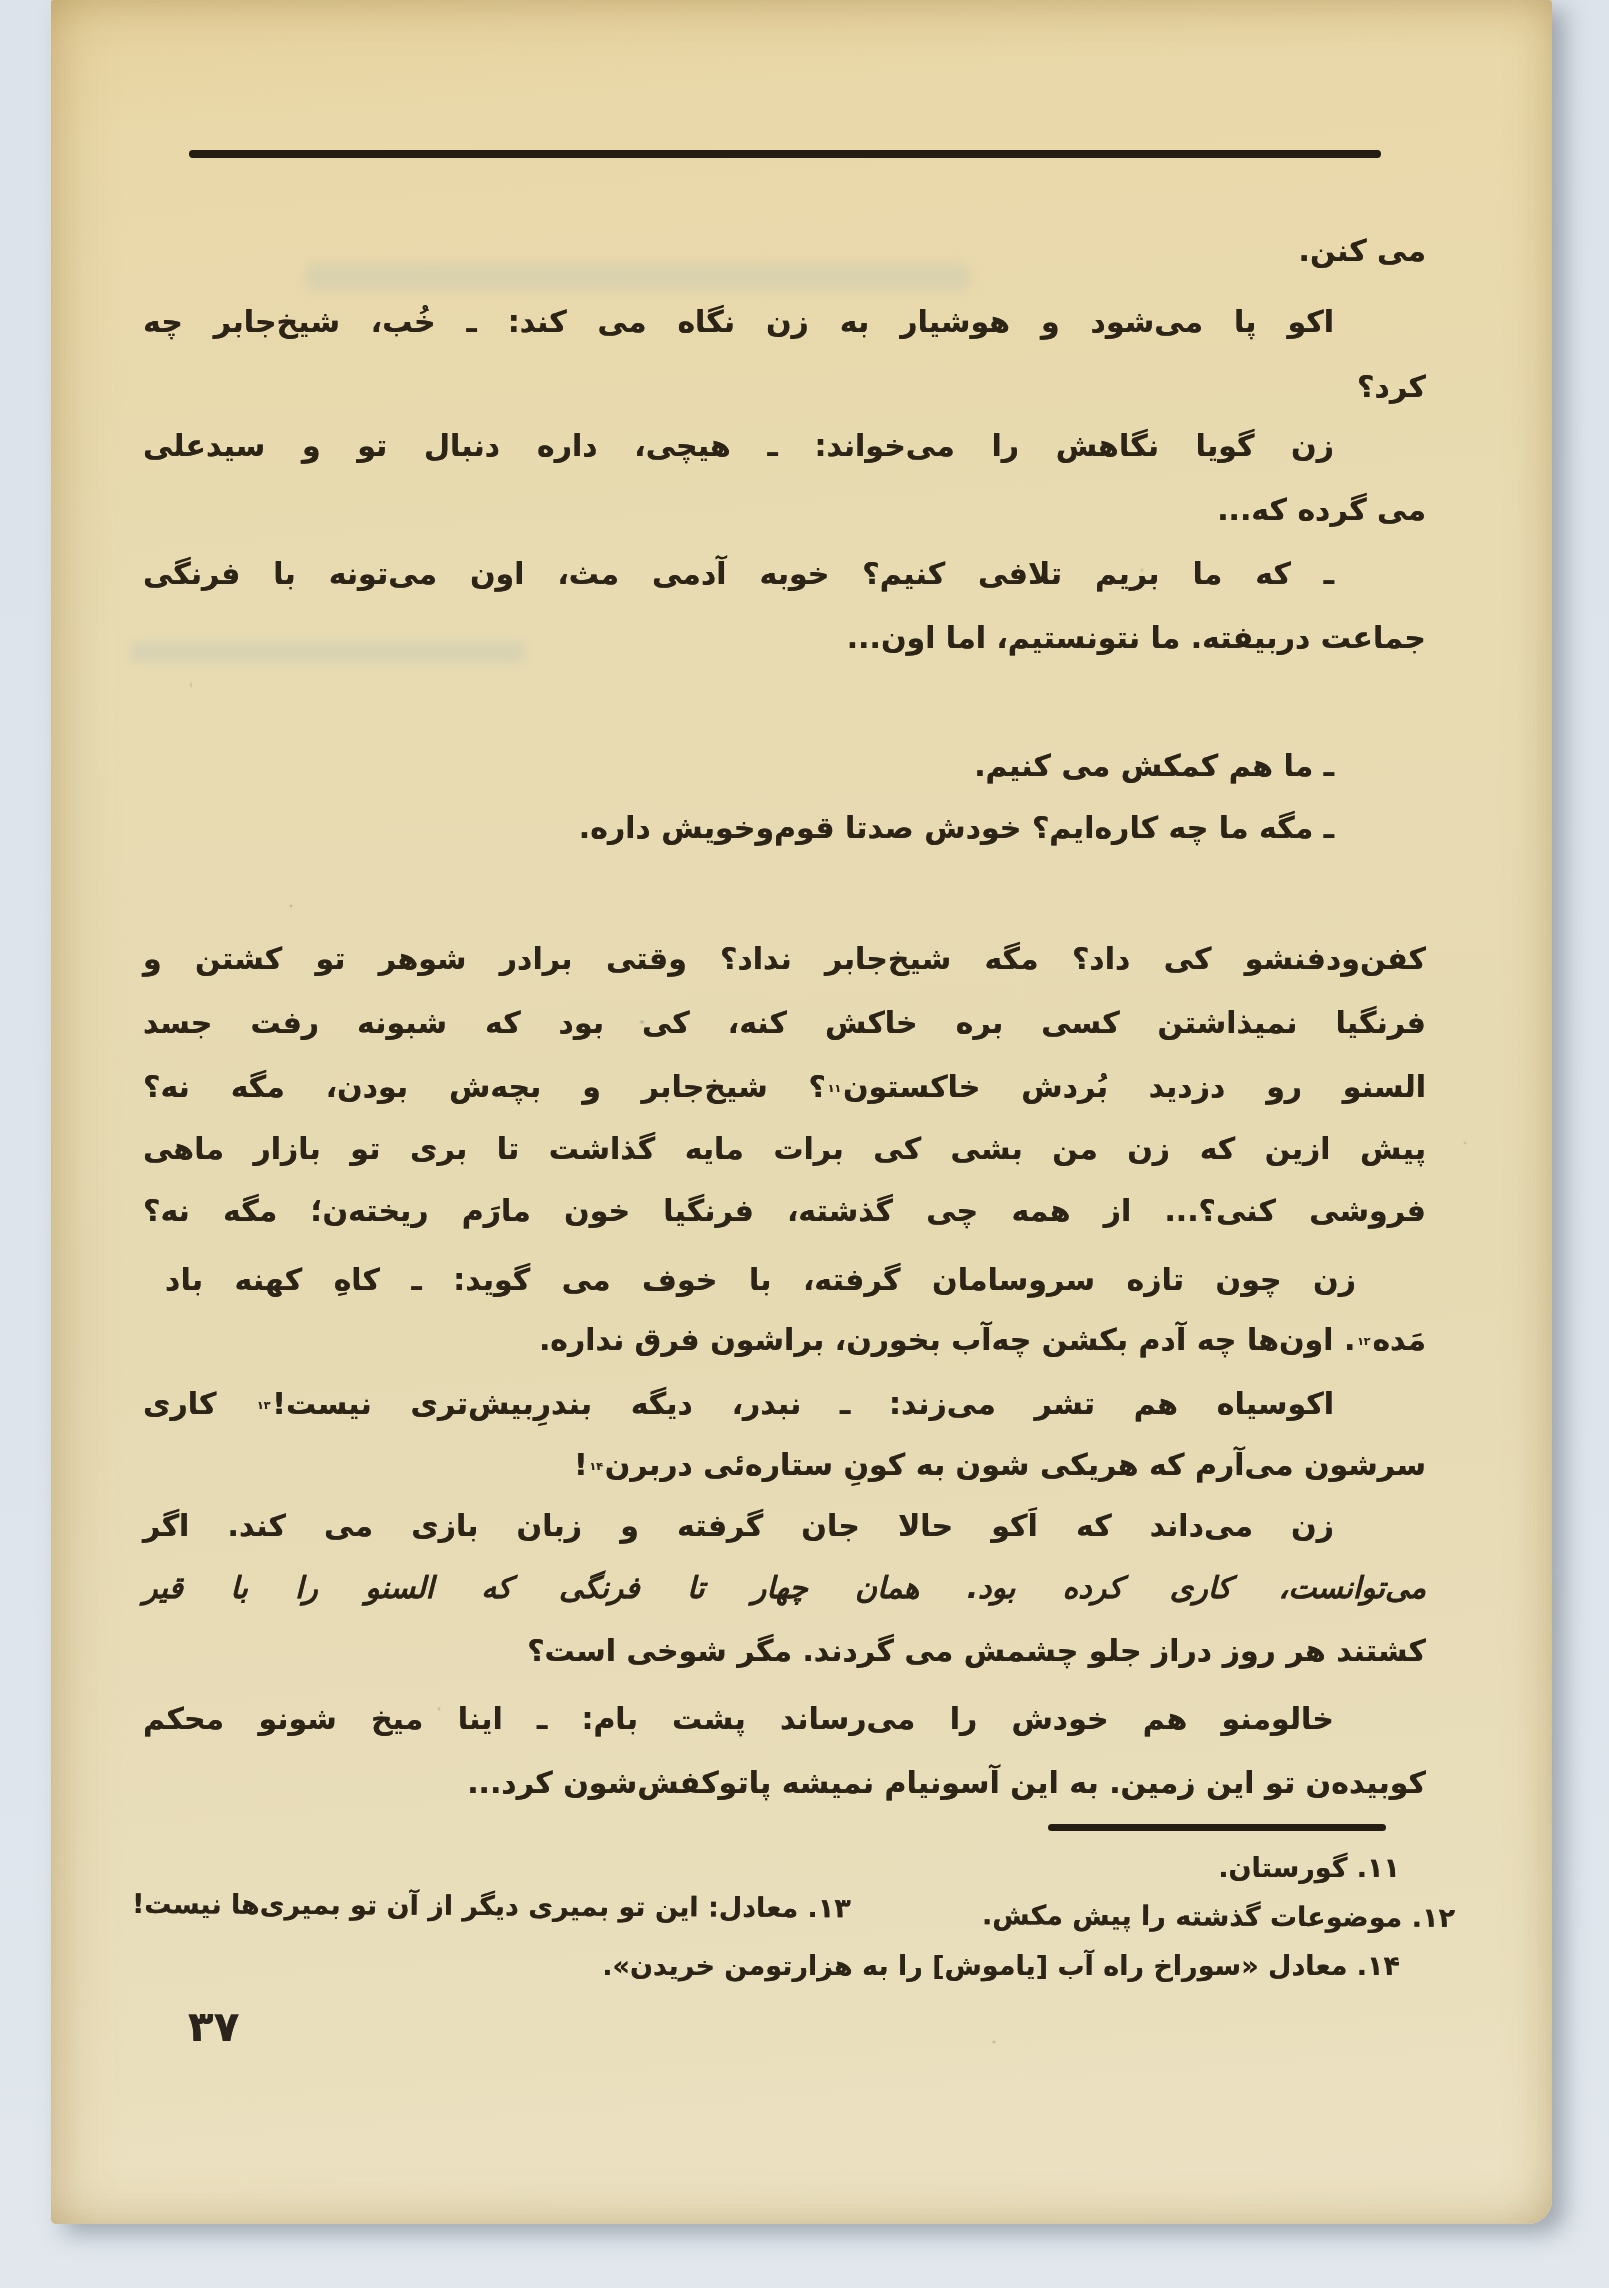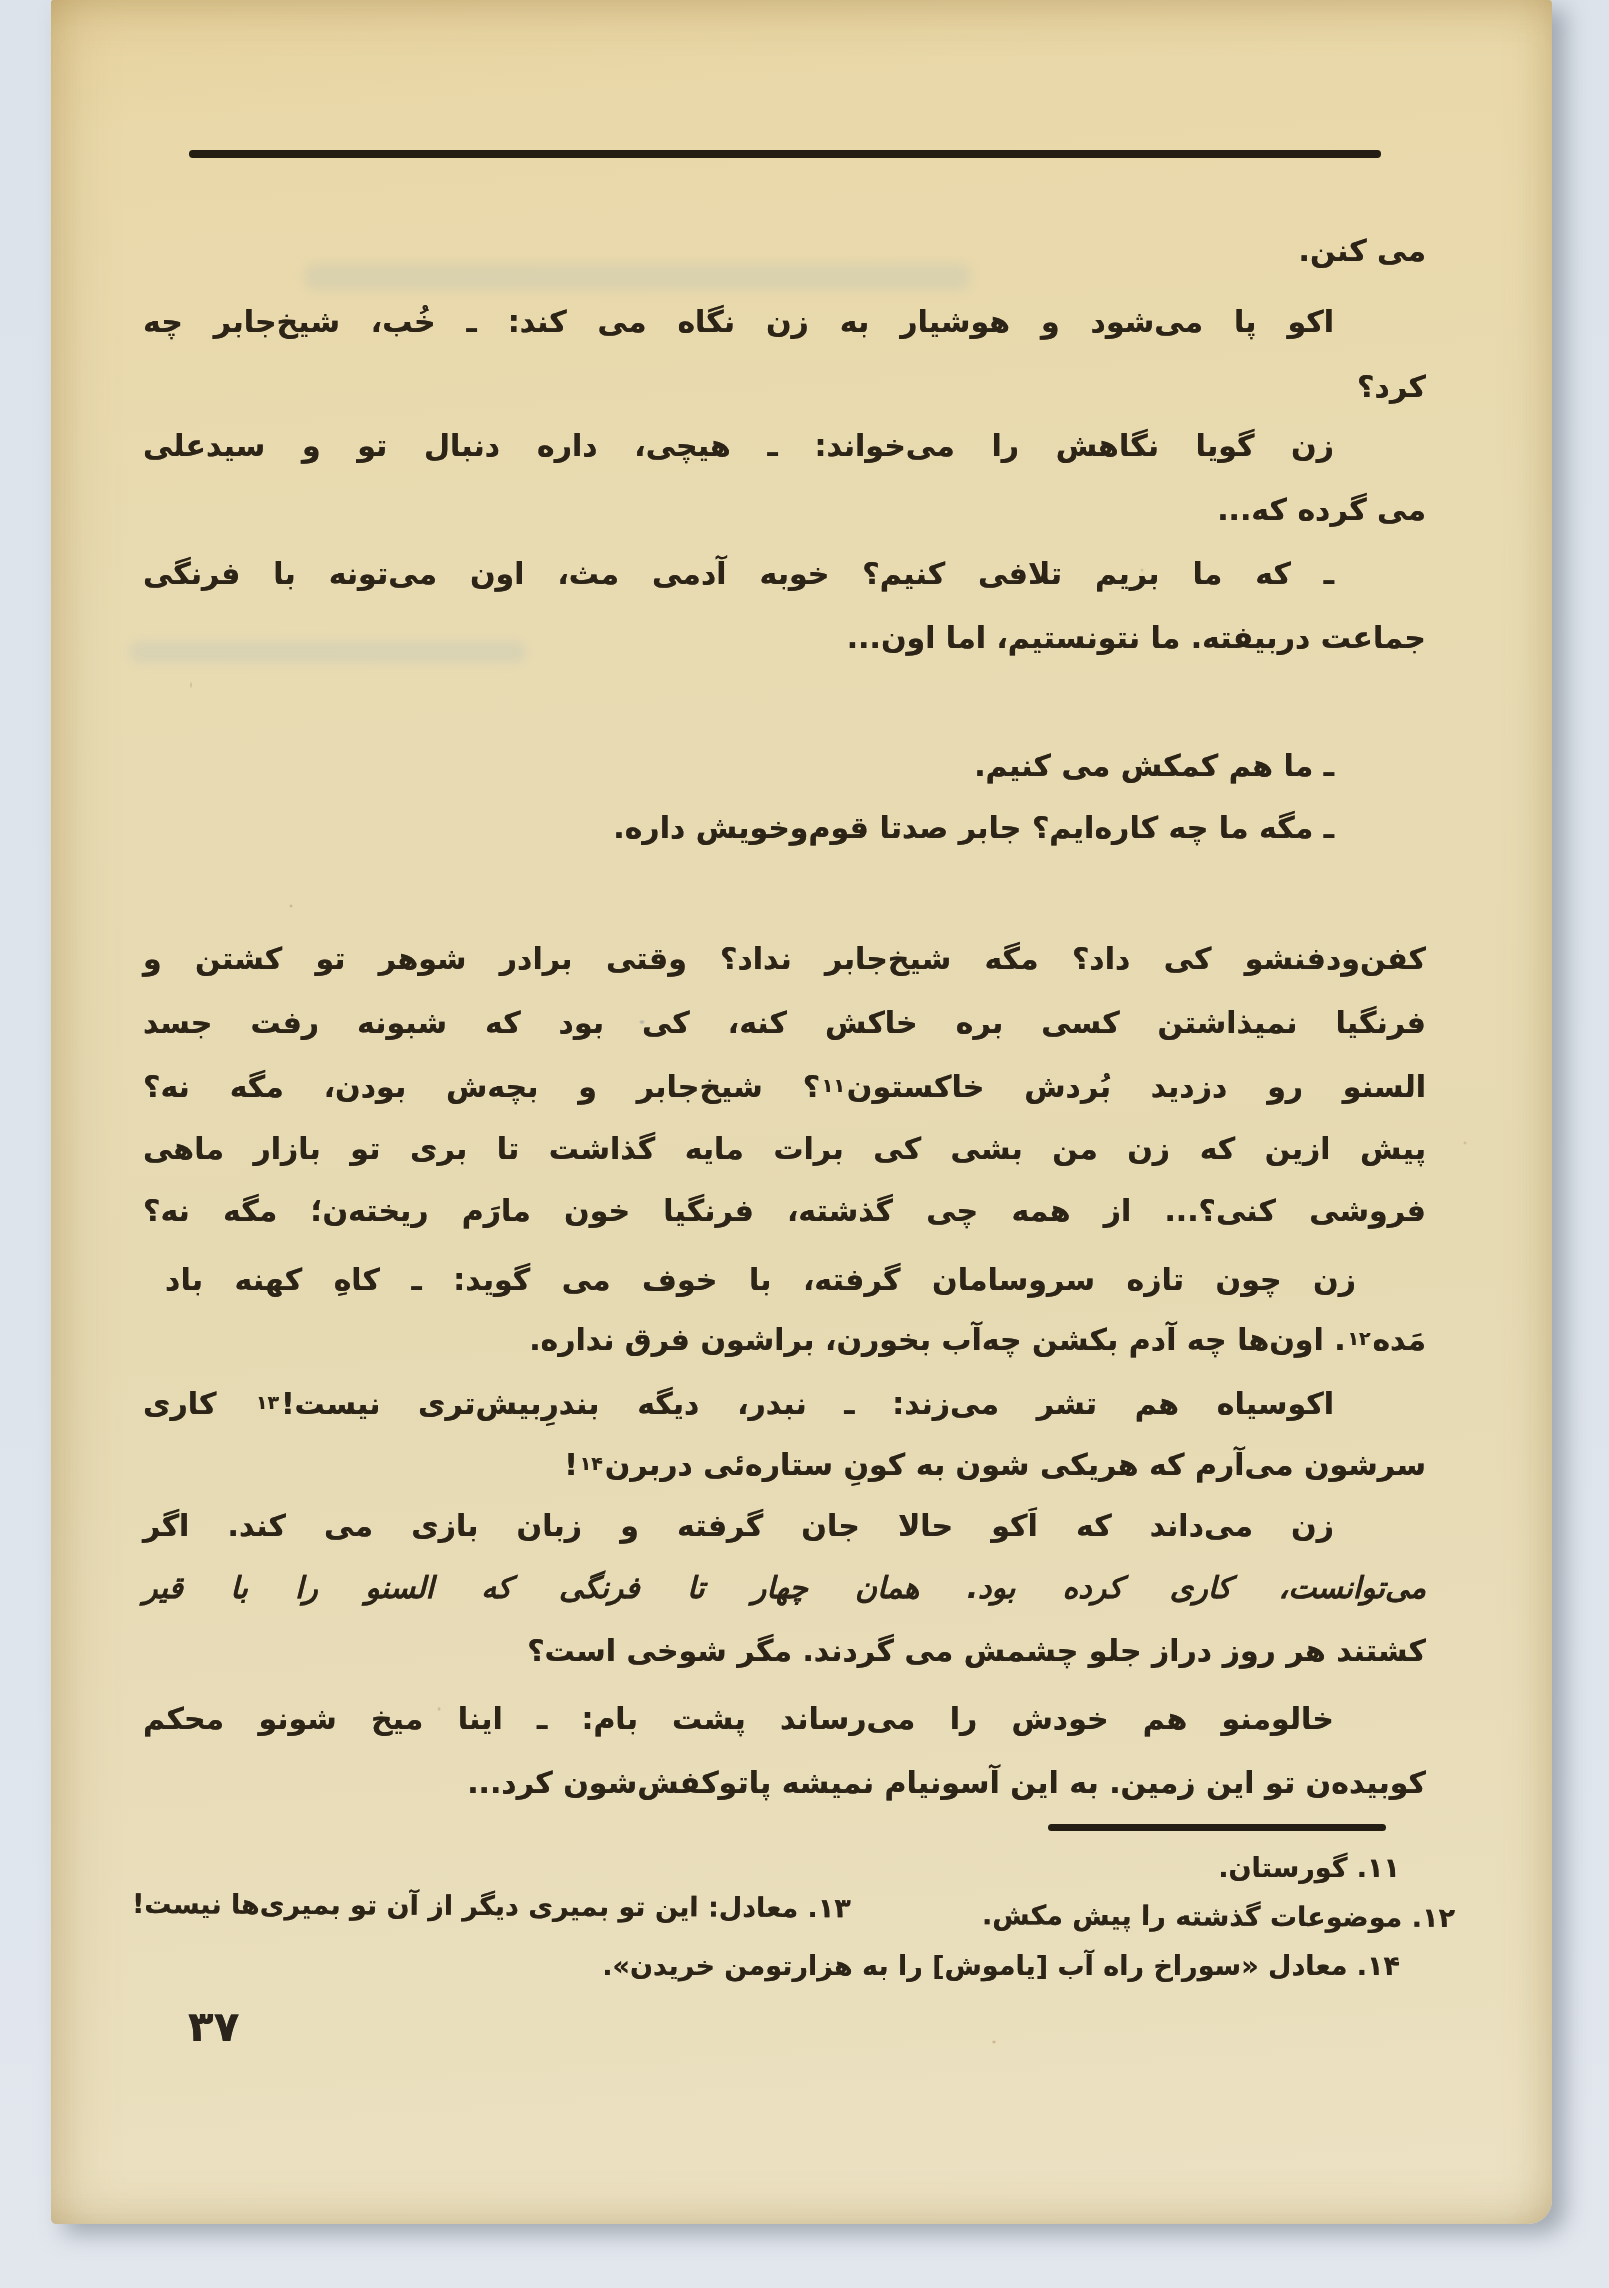--- a/index.html
+++ b/index.html
@@ -42,21 +42,21 @@
   .body-text{position:absolute;left:92px;top:0;width:1283px;height:100%;}
   .line{
     position:absolute;left:0;width:1283px;height:57px;box-sizing:border-box;
     direction:rtl;color:#2d2418;
     font:bold 30px/57px "DejaVu Sans",sans-serif;
     text-shadow:0 0 0.5px rgba(45,36,24,.7);
   }
   .line.fill{text-align:justify;text-align-last:justify;text-justify:inter-word;}
   .line.end{text-align:right;white-space:nowrap;}
   .line.indent{padding-right:92px;}
-  .fnmark{font-size:19px;font-weight:bold;position:relative;top:-5.5px;padding:0 1.8px;}
+  .fnmark{font-size:11px;font-weight:bold;position:relative;top:-5.5px;padding:0 1.8px;}
   .footnote{
     position:absolute;left:92px;width:1283px;height:48px;box-sizing:border-box;
     direction:rtl;text-align:right;padding-right:26px;color:#2d2418;
     font:bold 27px/48px "DejaVu Sans",sans-serif;
     text-shadow:0 0 0.4px rgba(45,36,24,.7);
   }
   .footnote.fn1{top:1844px;}
   .footnote.fn3{top:1942px;}
   .fn-row{
     position:absolute;left:81px;top:1890px;width:1323px;height:48px;
@@ -86,21 +86,21 @@
 
   <div class="body-text">
       <div class="line end" style="top: 222px;"><span>می کنن.</span></div>
       <div class="line fill indent" style="top: 293px;"><span>اکو پا می‌شود و هوشیار به زن نگاه می کند: ـ خُب، شیخ‌جابر چه</span></div>
       <div class="line end" style="top: 358px;"><span>کرد؟</span></div>
       <div class="line fill indent" style="top: 417px;"><span>زن گویا نگاهش را می‌خواند: ـ هیچی، داره دنبال تو و سیدعلی</span></div>
       <div class="line end" style="top: 481px;"><span>می گرده که...</span></div>
       <div class="line fill indent" style="top: 545px;"><span>ـ که ما بریم تلافی کنیم؟ خوبه آدمی مث، اون می‌تونه با فرنگی</span></div>
       <div class="line end" style="top: 609px;"><span>جماعت دربیفته. ما نتونستیم، اما اون...</span></div>
       <div class="line end indent" style="top: 737px;"><span>ـ ما هم کمکش می کنیم.</span></div>
-      <div class="line end indent" style="top: 799px;"><span>ـ مگه ما چه کاره‌ایم؟ جابر صدتا قوم‌وخویش داره.</span></div>
+      <div class="line end indent" style="top: 799px;"><span>ـ مگه ما چه کاره‌ایم؟ خودش صدتا قوم‌وخویش داره.</span></div>
       <div class="line fill" style="top: 930px;"><span>کفن‌ودفنشو کی داد؟ مگه شیخ‌جابر نداد؟ وقتی برادر شوهر تو کشتن و</span></div>
       <div class="line fill" style="top: 994px;"><span>فرنگیا نمیذاشتن کسی بره خاکش کنه، کی بود که شبونه رفت جسد</span></div>
       <div class="line fill" style="top: 1058px;"><span>السنو رو دزدید بُردش خاکستون</span><span class="fnmark">۱۱</span><span>؟ شیخ‌جابر و بچه‌ش بودن، مگه نه؟</span></div>
       <div class="line fill" style="top: 1120px;"><span>پیش ازین که زن من بشی کی برات مایه گذاشت تا بری تو بازار ماهی</span></div>
       <div class="line fill" style="top: 1182px;"><span>فروشی کنی؟... از همه چی گذشته، فرنگیا خون مارَم ریخته‌ن؛ مگه نه؟</span></div>
       <div class="line fill indent" style="top: 1251px; margin-left: 22px;"><span>زن چون تازه سروسامان گرفته، با خوف می گوید: ـ کاهِ کهنه باد</span></div>
       <div class="line end" style="top: 1311px;"><span>مَده</span><span class="fnmark">۱۲</span><span>. اون‌ها چه آدم بکشن چه‌آب بخورن، براشون فرق نداره.</span></div>
       <div class="line fill indent" style="top: 1375px;"><span>اکوسیاه هم تشر می‌زند: ـ نبدر، دیگه بندرِبیش‌تری نیست!</span><span class="fnmark">۱۳</span><span> کاری</span></div>
       <div class="line end" style="top: 1436px;"><span>سرشون می‌آرم که هریکی شون به کونِ ستاره‌ئی دربرن</span><span class="fnmark">۱۴</span><span>!</span></div>
       <div class="line fill indent" style="top: 1497px;"><span>زن می‌داند که اَکو حالا جان گرفته و زبان بازی می کند. اگر</span></div>

